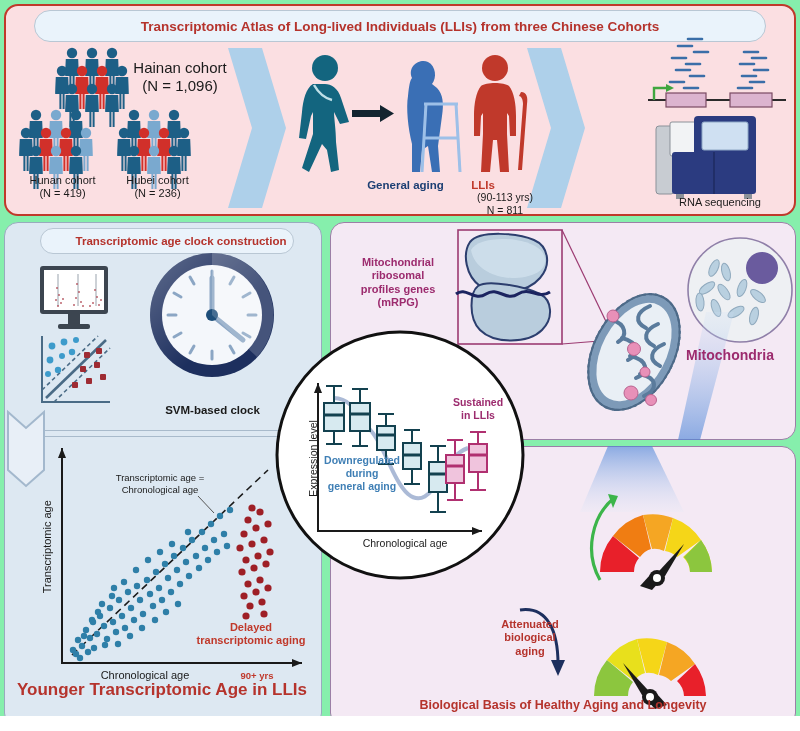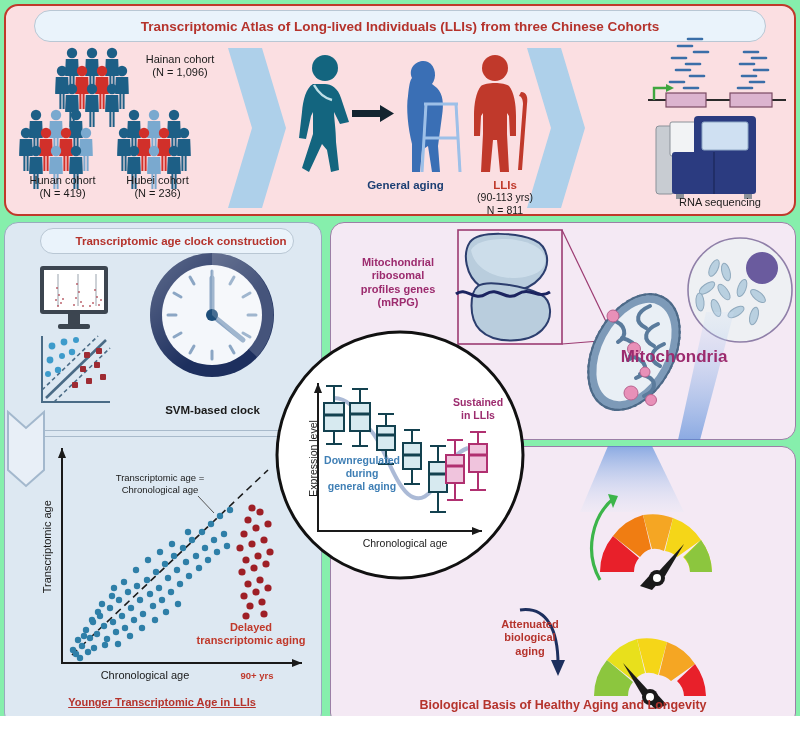--- a/index.html
+++ b/index.html
@@ -128,21 +128,21 @@
       <g fill="#1d5f86">
           <use href="#person" x="134" y="164"></use>
           <use href="#person" x="174" y="164"></use>
         </g>
       <g fill="#7aa9cf">
           <use href="#person" x="154" y="164"></use>
         </g>
     </g>
   </svg>
 
-  <div class="lbl black" style="left:125px;top:53px;width:110px;font-size:11px;">
+  <div class="lbl black" style="left:125px;top:59px;width:110px;font-size:15px;">
     <div>Hainan cohort</div>
     <div>(N = 1,096)</div>
   </div>
   <div class="lbl black" style="left:10px;top:174px;width:105px;font-size:11px;">
     <div>Hunan cohort</div>
     <div>(N = 419)</div>
   </div>
   <div class="lbl black" style="left:105px;top:174px;width:105px;font-size:11px;">
     <div>Hubei cohort</div>
     <div>(N = 236)</div>
@@ -186,21 +186,21 @@
   </svg>
 
   <div class="lbl dark-blue bold" style="left:348px;top:178px;width:115px;font-size:11.5px;">
     <div>General aging</div>
   </div>
   <div class="lbl black" style="left:348px;top:191px;width:115px;font-size:10.5px;font-weight:normal;margin-top:40px;">
     <div>(&lt; 90 yrs)</div>
     <div>N = 940</div>
   </div>
 
-  <div class="lbl red bold" style="left:450px;top:178px;width:110px;font-size:11.5px;">
+  <div class="lbl red bold" style="left:428px;top:178px;width:110px;font-size:11.5px;">
     <div>LLIs</div>
   </div>
   <div class="lbl black" style="left:450px;top:191px;width:110px;font-size:10.5px;">
     <div>(90-113 yrs)</div>
     <div>N = 811</div>
   </div>
 
   <svg class="svgabs" width="800" height="731">
     <g stroke="#3a6ea8" stroke-width="2.6" stroke-linecap="round">
       <line x1="688" y1="39" x2="702" y2="39"></line>
@@ -463,21 +463,21 @@
   <div class="lbl black" style="left:95px;top:472px;width:130px;font-size:9.5px;">
     <div>Transcriptomic age =</div>
     <div>Chronological age</div>
   </div>
   <div class="lbl red bold" style="left:186px;top:621px;width:130px;font-size:11px;">
     <div>Delayed</div>
     <div>transcriptomic aging</div>
   </div>
   <div class="lbl black" style="left:80px;top:669px;width:130px;font-size:11px;">Chronological age</div>
   <div class="lbl red bold" style="left:222px;top:670px;width:70px;font-size:9.5px;">90+ yrs</div>
-  <div class="lbl crimson bold" style="left:14px;top:696px;width:296px;font-size:11px;text-decoration:underline;">Younger Transcriptomic Age in LLIs</div>
+  <div class="lbl crimson bold" style="left:14px;top:680px;width:296px;font-size:17px;">Younger Transcriptomic Age in LLIs</div>
 
   <div class="panel right-top-panel"></div>
   <div class="panel right-bot-panel"></div>
 
   <svg class="svgabs" width="800" height="731">
 
     <g>
       <rect x="458" y="230" width="104" height="114" fill="none" stroke="#9c3b72" stroke-width="1.6"></rect>
       <line x1="562" y1="230" x2="612" y2="334" stroke="#9c3b72" stroke-width="1.2"></line>
       <line x1="562" y1="344" x2="612" y2="340" stroke="#9c3b72" stroke-width="1.2"></line>
@@ -545,21 +545,21 @@
     <path d="M678,440 L700,440 L734,312 L706,312 Z" fill="url(#coneUp)" opacity="0.85"></path>
     <path d="M608,446 L652,446 L684,512 L580,512 Z" fill="url(#coneDown)" opacity="0.8"></path>
   </svg>
 
   <div class="lbl magenta bold" style="left:340px;top:256px;width:116px;font-size:11px;">
     <div>Mitochondrial</div>
     <div>ribosomal</div>
     <div>profiles genes</div>
     <div>(mRPG)</div>
   </div>
-  <div class="lbl magenta bold" style="left:614px;top:347px;width:120px;font-size:17px;">Mitochondria</div>
+  <div class="lbl magenta bold" style="left:670px;top:347px;width:120px;font-size:14px;">Mitochondria</div>
 
   <svg class="svgabs" width="800" height="731">
     <g>
       <path d="M600,572 A56,56 0 0,1 613,536 L639,558 A22,22 0 0,0 634,572 Z" fill="#e8202a"></path>
       <path d="M613,536 A56,56 0 0,1 643,515 L651,549 A22,22 0 0,0 640,557 Z" fill="#f07d12"></path>
       <path d="M643,515 A56,56 0 0,1 673,518 L664,551 A22,22 0 0,0 652,549 Z" fill="#f5a623"></path>
       <path d="M673,518 A56,56 0 0,1 701,540 L677,557 A22,22 0 0,0 665,551 Z" fill="#f5d618"></path>
       <path d="M701,540 A56,56 0 0,1 712,572 L690,572 A22,22 0 0,0 683,557 Z" fill="#e8e01c"></path>
       <path d="M712,572 L690,572 Z" fill="none"></path>
       <path d="M701,540 A56,56 0 0,1 712,572 L690,572 A22,22 0 0,0 684,557 Z" fill="#8cc63e"></path>

